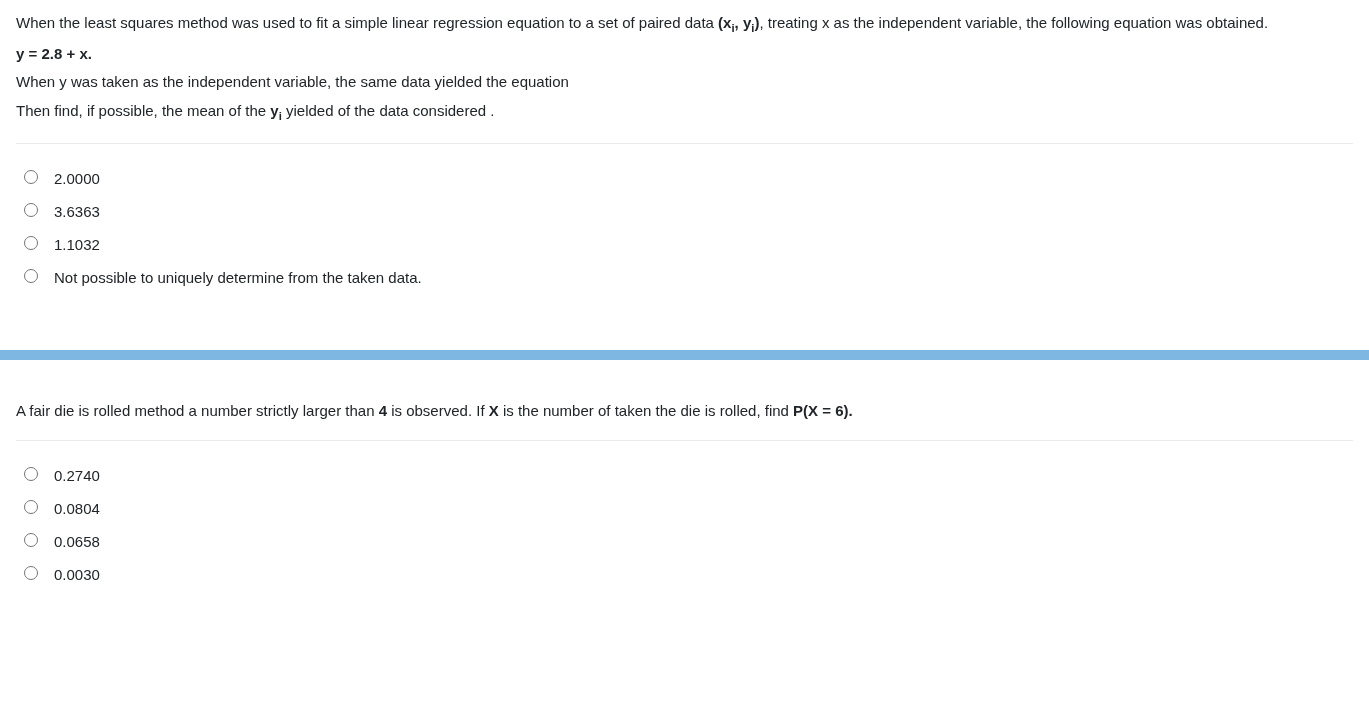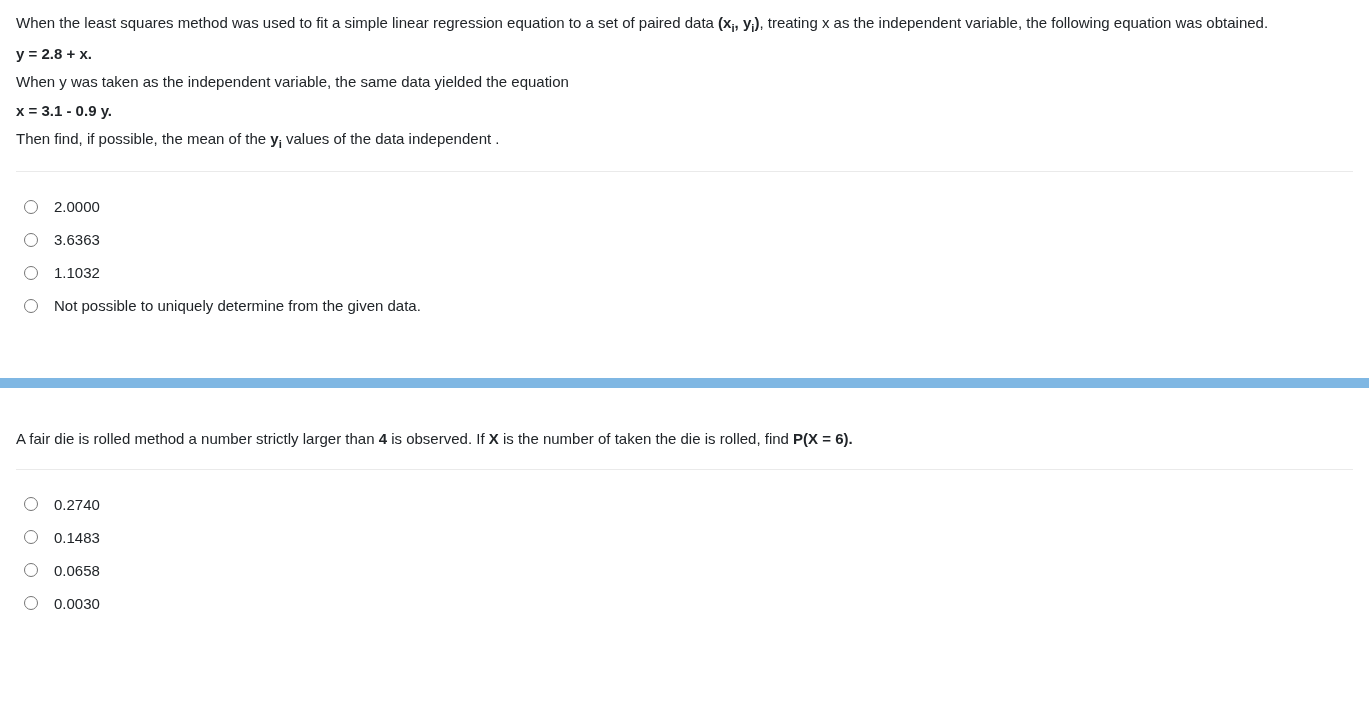--- a/index.html
+++ b/index.html
@@ -23,21 +23,20 @@
   hr.light {
     border: none;
     border-top: 1px solid #eaeaea;
     margin: 18px 0 10px 0;
   }
   .options {
     padding: 8px 0 0 8px;
   }
   .option-row {
     display: flex;
-    align-items: center;
     padding: 8px 0;
   }
   .option-row input[type="radio"] {
     margin: 0 16px 0 0;
     width: 14px;
     height: 14px;
     accent-color: #555;
   }
   .option-row label {
     cursor: pointer;
@@ -55,63 +54,62 @@
 </head>
 <body>
 
 <div class="question-block">
   <div class="question-text">
     <p>
       <span>When the least squares method was used to fit a simple linear regression equation to a set of paired data </span><b><span>(x</span><sub>i</sub><span>, y</span><sub>i</sub><span>)</span></b><span>, treating x as the independent variable, the following equation was obtained.</span>
     </p>
     <p class="gap-below"><b>y = 2.8 + x.</b></p>
     <p>When y was taken as the independent variable, the same data yielded the equation</p>
-    <p class="gap-below"><b>x = 3.1 - 0.9 y.</b></p>
     <p>
-      <span>Then find, if possible, the mean of the </span><b><span>y</span><sub>i</sub></b><span> values of the data independent .</span>
+      <span>Then find, if possible, the mean of the </span><b><span>y</span><sub>i</sub></b><span> yielded of the data considered .</span>
     </p>
   </div>
   <hr class="light">
   <div class="options">
     <div class="option-row">
       <input type="radio" name="q1" style="">
       <label>2.0000</label>
     </div>
     <div class="option-row">
       <input type="radio" name="q1" style="">
       <label>3.6363</label>
     </div>
     <div class="option-row">
       <input type="radio" name="q1" style="">
       <label>1.1032</label>
     </div>
     <div class="option-row">
       <input type="radio" name="q1" style="">
-      <label>Not possible to uniquely determine from the given data.</label>
+      <label>Not possible to uniquely determine from the taken data.</label>
     </div>
   </div>
 </div>
 
 <div class="divider-bar"></div>
 
 <div class="question-block">
   <div class="question-text">
     <p>
       <span>A fair die is rolled method a number strictly larger than </span><b>4</b><span> is observed. If </span><b>X</b><span> is the number of taken the die is rolled, find </span><b>P(X = 6).</b>
     </p>
   </div>
   <hr class="light">
   <div class="options">
     <div class="option-row">
       <input type="radio" name="q2" style="">
       <label>0.2740</label>
     </div>
     <div class="option-row">
       <input type="radio" name="q2" style="">
-      <label>0.1483</label>
+      <label>0.0804</label>
     </div>
     <div class="option-row">
       <input type="radio" name="q2" style="">
       <label>0.0658</label>
     </div>
     <div class="option-row">
       <input type="radio" name="q2" style="">
       <label>0.0030</label>
     </div>
   </div>

